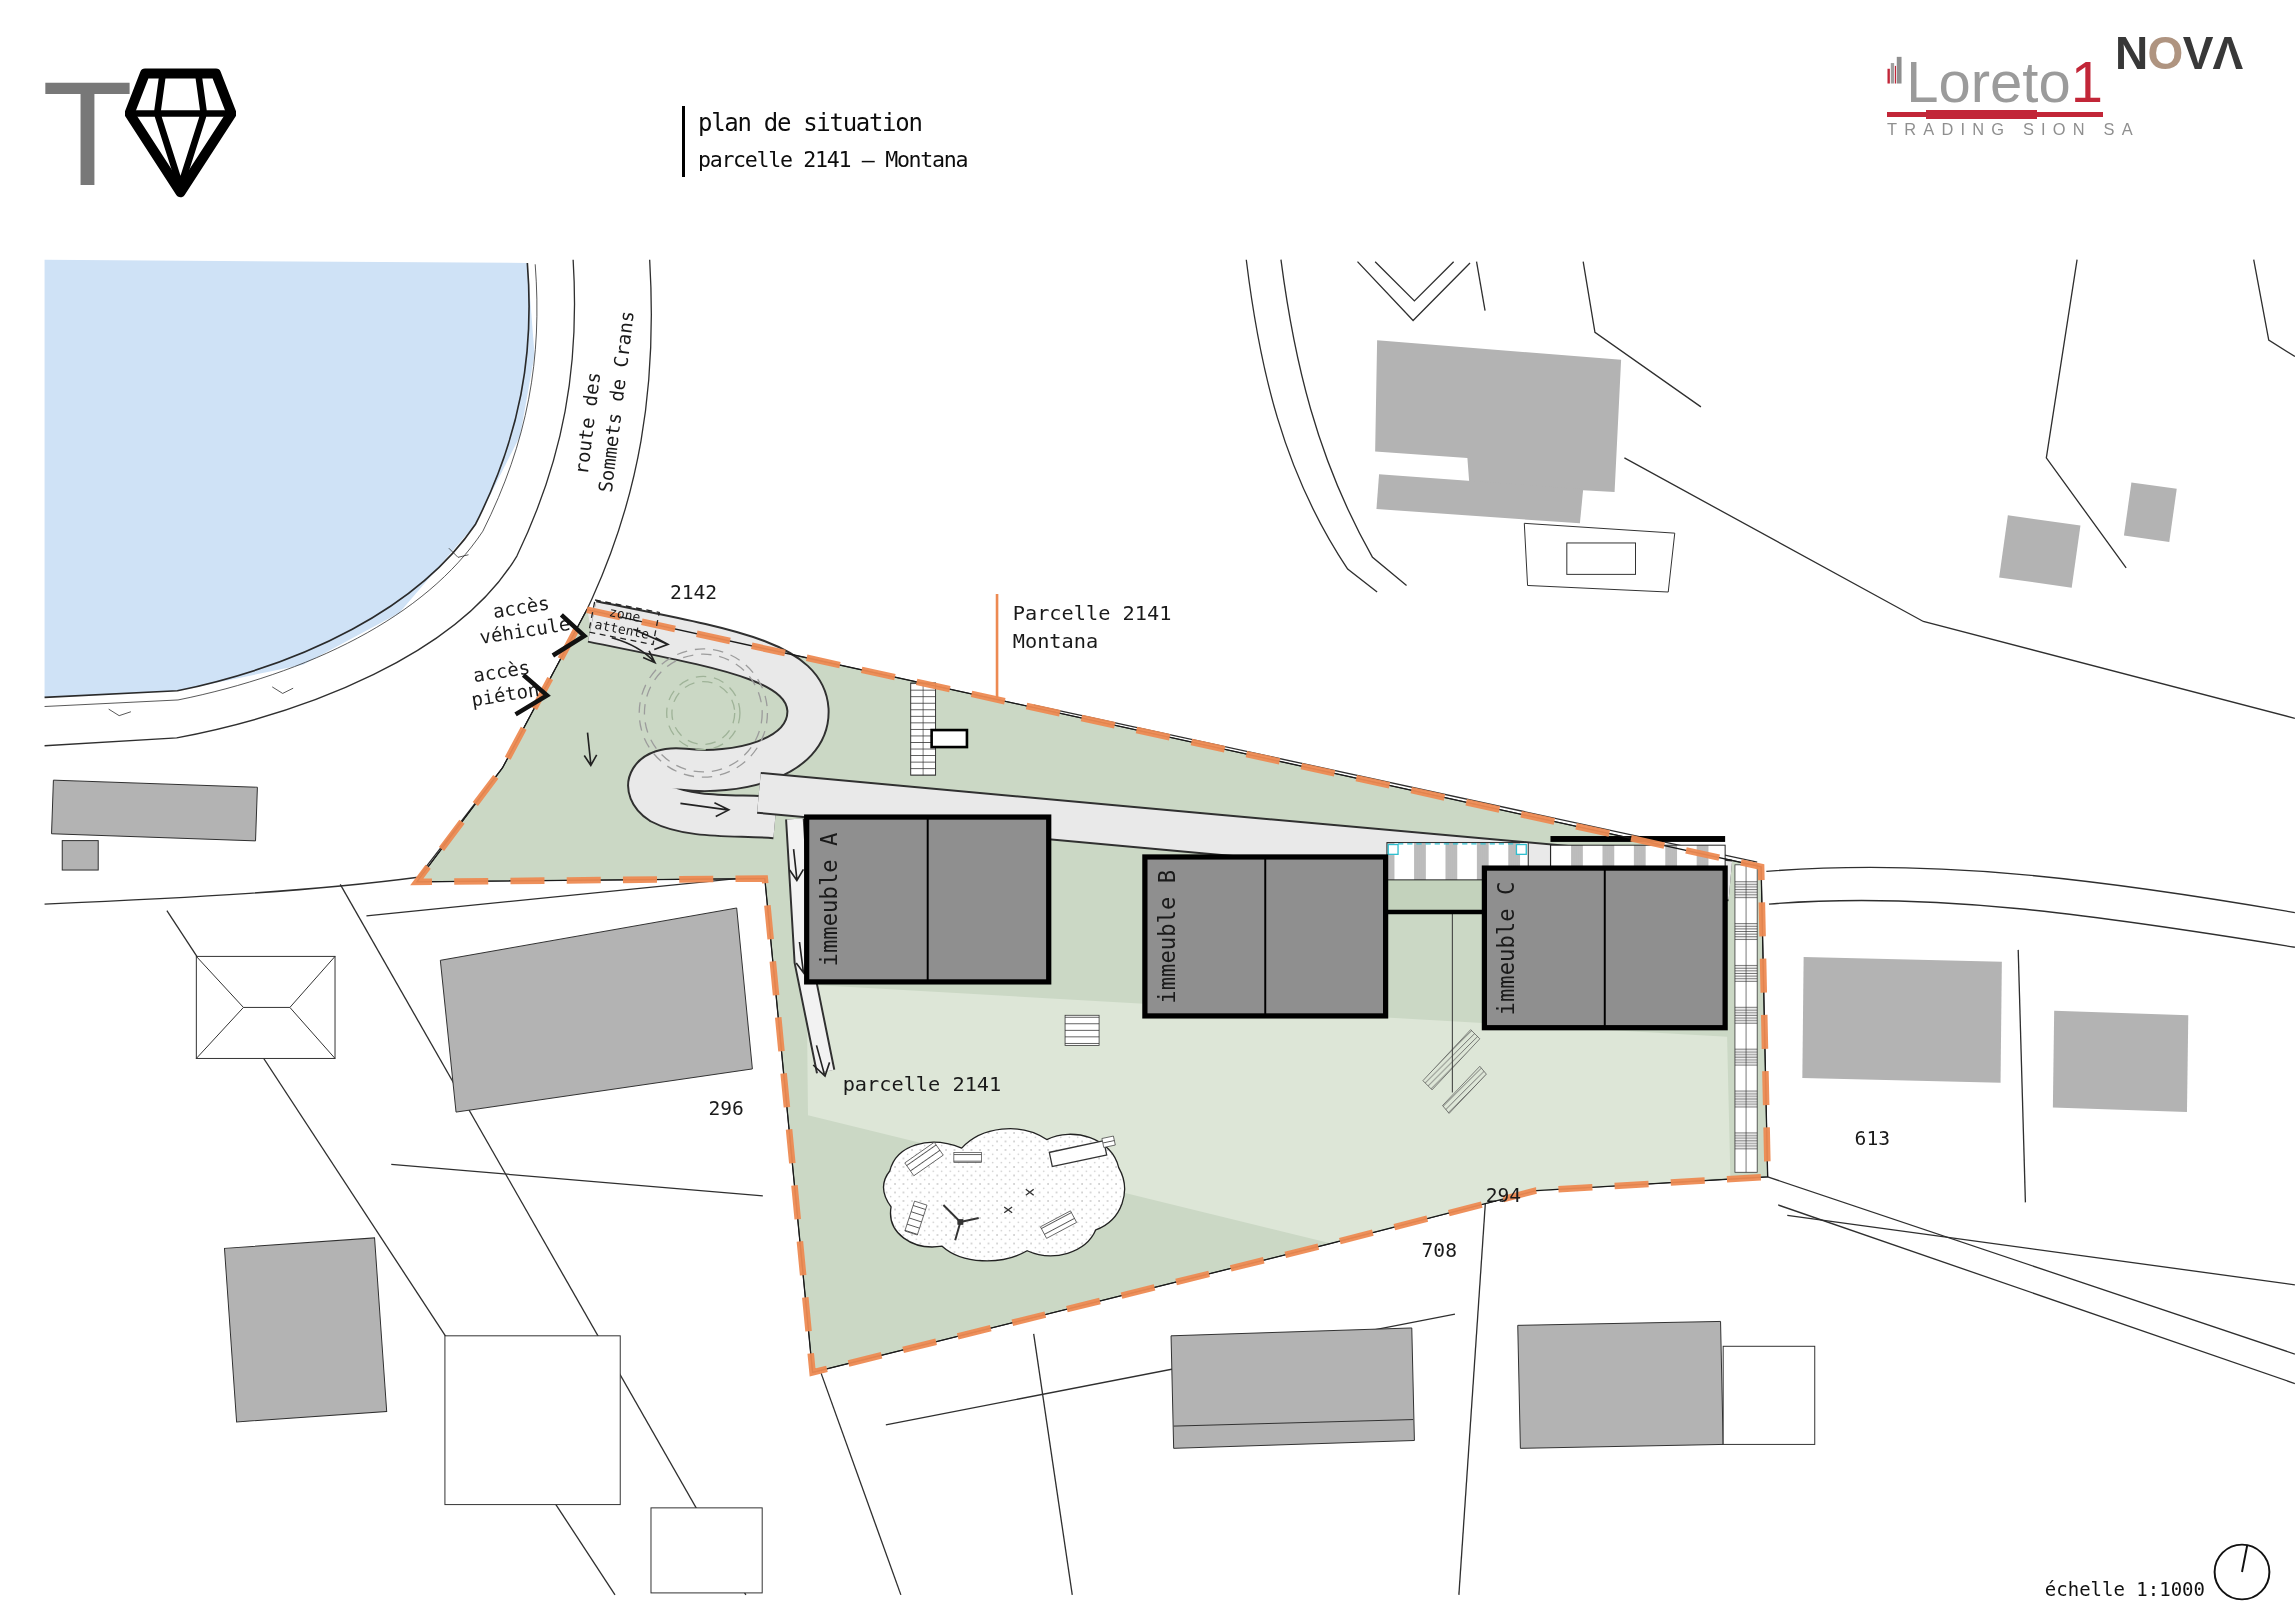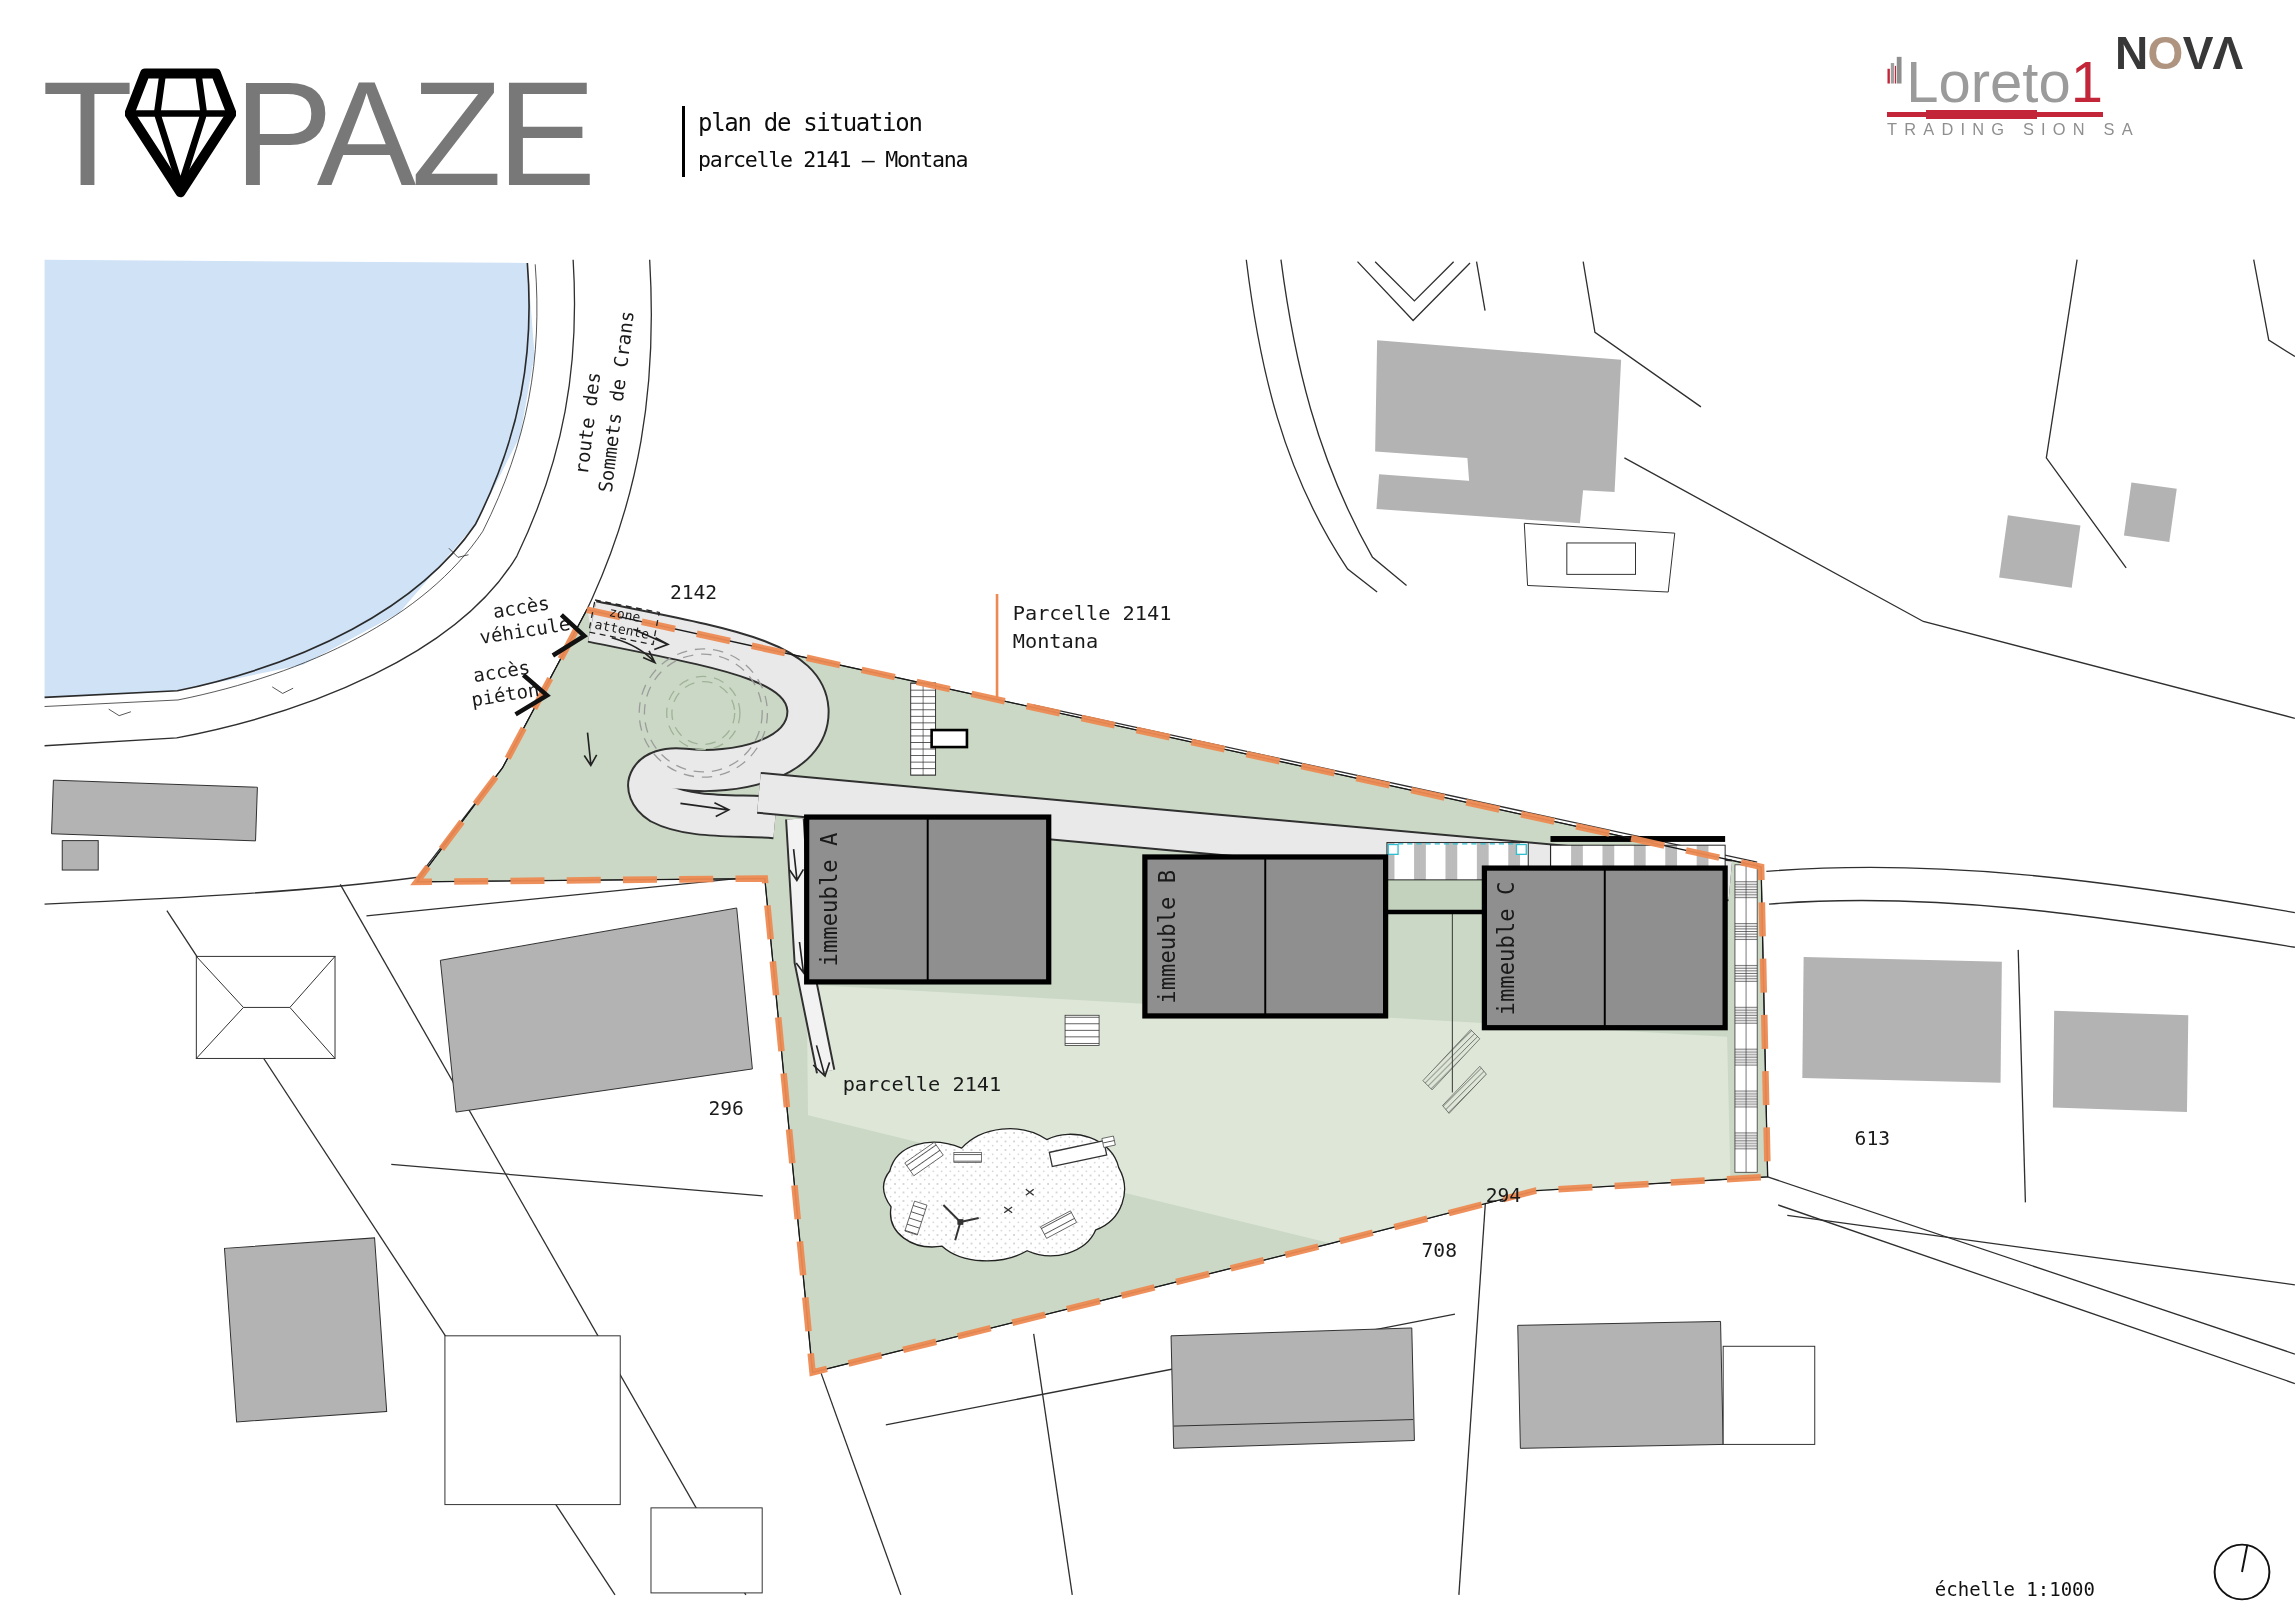--- a/index.html
+++ b/index.html
@@ -17,21 +17,21 @@
   .loreto .name{font-size:58px;color:#9b9b9b;line-height:0.95;}
   .loreto .one{font-size:58px;color:#c22638;line-height:0.95;}
   .loreto .rule{height:4.6px;background:#c22638;margin-top:2.6px;position:relative;}
   .loreto .rule .thick{position:absolute;left:39px;top:-2px;height:8.5px;width:111px;background:#c22638;}
   .loreto .tagline{font-size:16.4px;letter-spacing:7.2px;color:#8f8f8f;margin-top:3px;white-space:nowrap;}
   .nova{position:absolute;left:2115px;top:26px;font-size:46px;font-weight:bold;color:#383838;letter-spacing:-0.7px;text-align:center;}
   .nova .o{color:#af9480;}
   
   .disclaimer{position:absolute;left:43px;top:1573px;font-family:"DejaVu Sans Mono",monospace;
               font-size:11.5px;color:#1a1a1a;letter-spacing:0px;}
-  .scale{position:absolute;left:1879px;top:1578px;width:216px;text-align:right;
+  .scale{position:absolute;left:1989px;top:1578px;width:216px;text-align:right;
          font-family:"DejaVu Sans Mono",monospace;font-size:19px;color:#111;}
   .compass{position:absolute;left:2212px;top:1542px;}
   
   .map{position:absolute;left:0;top:0;}
   .t{font-family:"DejaVu Sans Mono",monospace;fill:#1a1a1a;}
 </style>
 </head>
 <body>
 
 <div class="page">
@@ -268,21 +268,20 @@
 
     <text class="t" x="1288" y="1668" font-size="31" fill="#99aa92">parcelle 2141</text>
   </svg>
 
   <div class="logo">
     <span>T</span>
     <svg class="dia" width="111" height="143" viewBox="0 0 100 120">
       <path d="M18,6 L82,6 L96,42 L50,113 L4,42 Z" fill="none" stroke="#000" stroke-width="9" stroke-linejoin="round"></path>
       <path d="M4,42 L96,42 M34,6 L29,42 M66,6 L71,42 M29,42 L50,108 M71,42 L50,108" fill="none" stroke="#000" stroke-width="6"></path>
     </svg>
-    <span>PAZE</span>
   </div>
 
   <div class="titleblock">
     <div class="title">plan de situation</div>
     <div class="subtitle">parcelle 2141 – Montana</div>
   </div>
 
   <div class="loreto">
     <div class="row">
       <svg width="47" height="82" viewBox="0 0 70 122" style="margin-right:2.6px">

